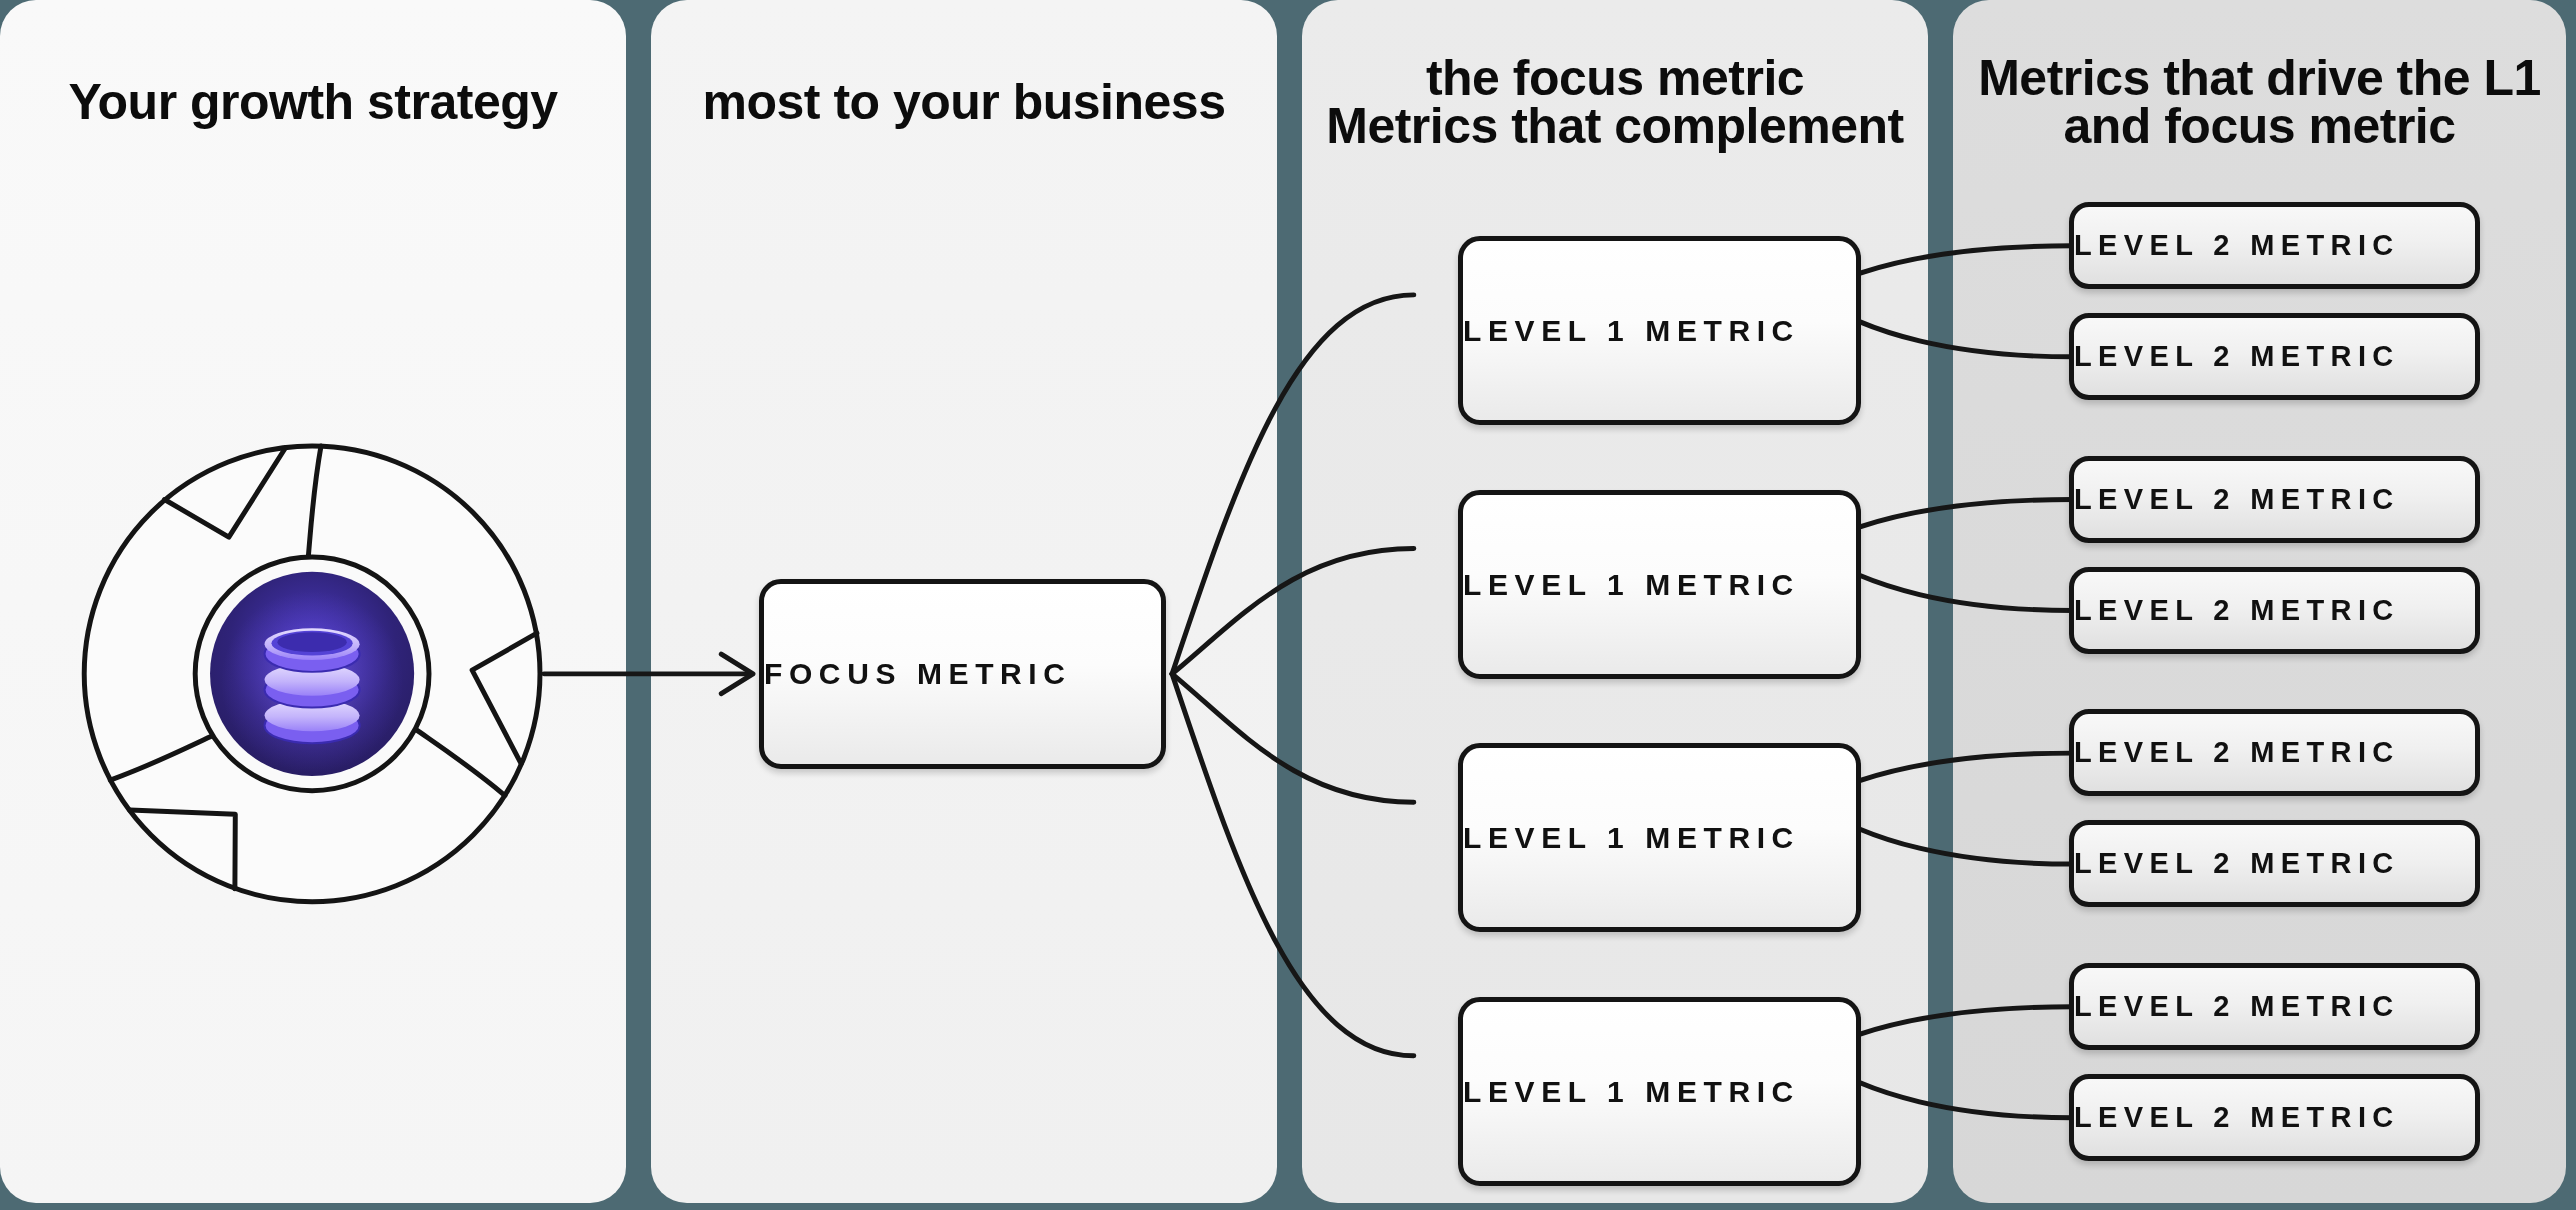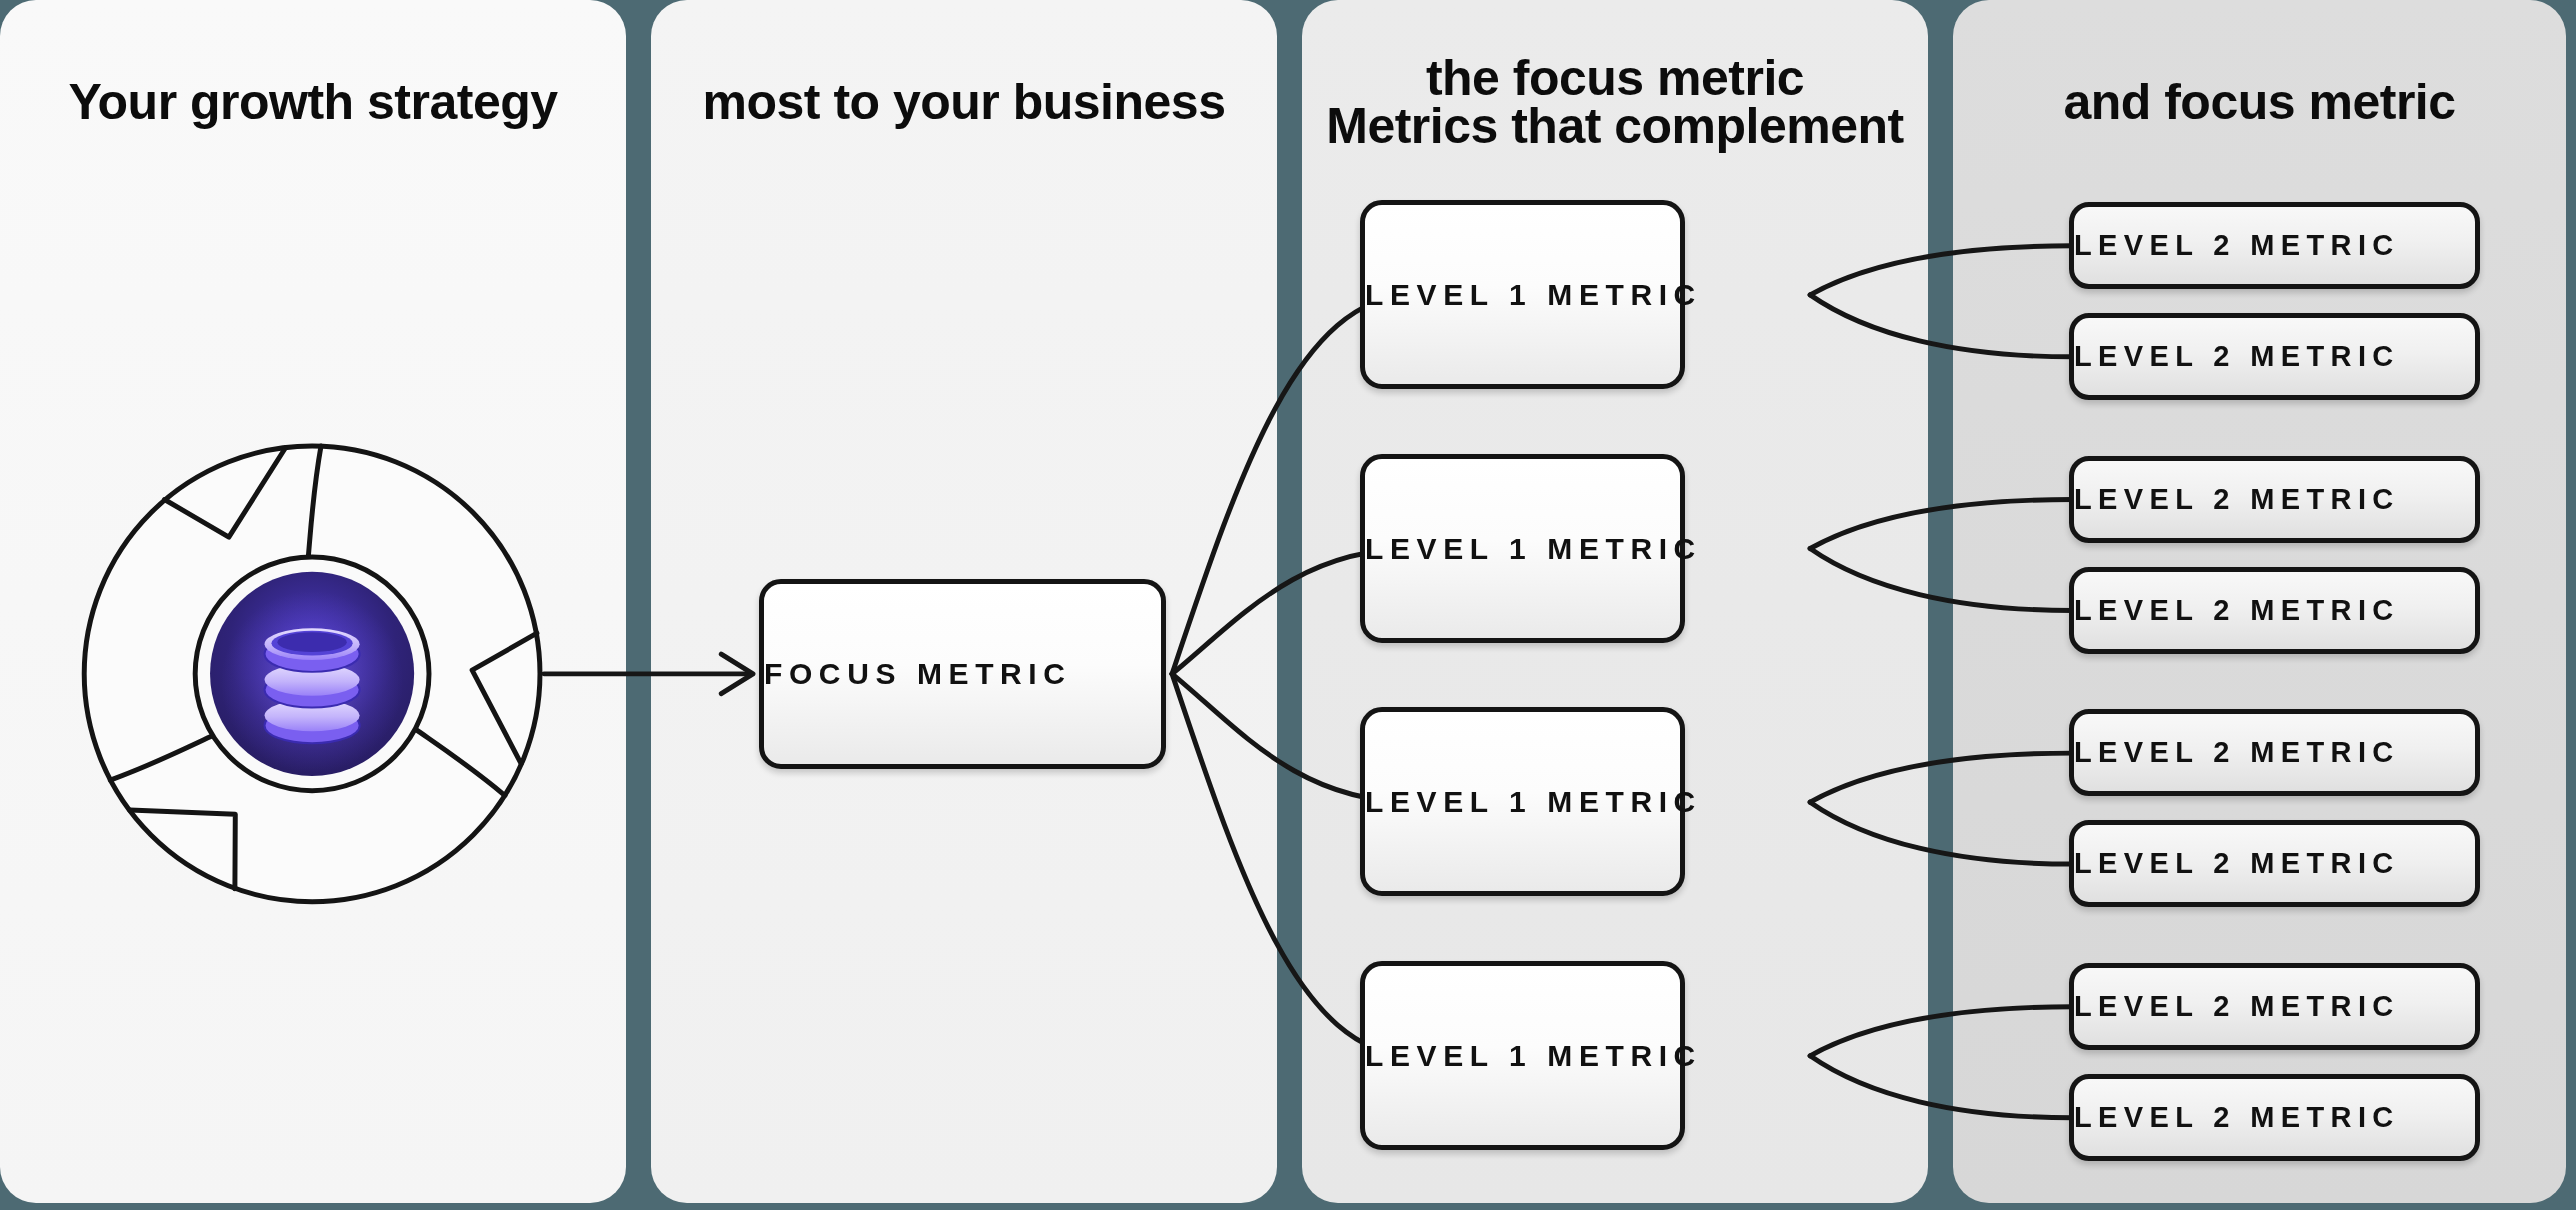--- a/index.html
+++ b/index.html
@@ -28,21 +28,21 @@
     background:linear-gradient(180deg,#ffffff 0%,#fcfcfc 45%,#eaeaea 100%);
     box-shadow:0 4px 6px rgba(0,0,0,0.18);
     display:flex;align-items:center;justify-content:flex-start;
     z-index:4;
   }
   .node .node-label{
     font-weight:700;color:#111;letter-spacing:0.22em;white-space:nowrap;
   }
   .node-focus{left:759px;top:579px;width:407px;height:190px;}
   .node-focus .node-label{font-size:30px;}
-  .node-l1{left:1360px;width:325px;height:189px;}
+  .node-l1{left:1458px;width:403px;height:189px;margin-top:36px;}
   .node-l1 .node-label{font-size:30px;}
   .node-l2{
     left:2069px;width:411px;height:87px;border-radius:20px;
     background:linear-gradient(180deg,#f8f8f8 0%,#f0f0f0 45%,#e0e0e0 100%);
   }
   .node-l2 .node-label{font-size:29px;}
   #connector-overlay{
     position:absolute;left:0;top:0;width:2576px;height:1211px;
     z-index:3;pointer-events:none;
   }
@@ -62,20 +62,21 @@
   </div>
 </div>
 <div class="panel panel-3">
   <div class="panel-title">
     <span>the focus metric</span>
     <span>Metrics that complement</span>
   </div>
 </div>
 <div class="panel panel-4">
   <div class="panel-title">
+    <span>Metrics that drive the L1</span>
     <span>and focus metric</span>
   </div>
 </div>
 
 <svg id="connector-overlay" viewBox="0 0 2600 1222" xmlns="http://www.w3.org/2000/svg">
   <defs>
     <radialGradient id="hubGrad" cx="50%" cy="38%" r="75%">
       <stop offset="0%" stop-color="#4c3ac2"></stop>
       <stop offset="55%" stop-color="#2f2378"></stop>
       <stop offset="100%" stop-color="#241a58"></stop>

